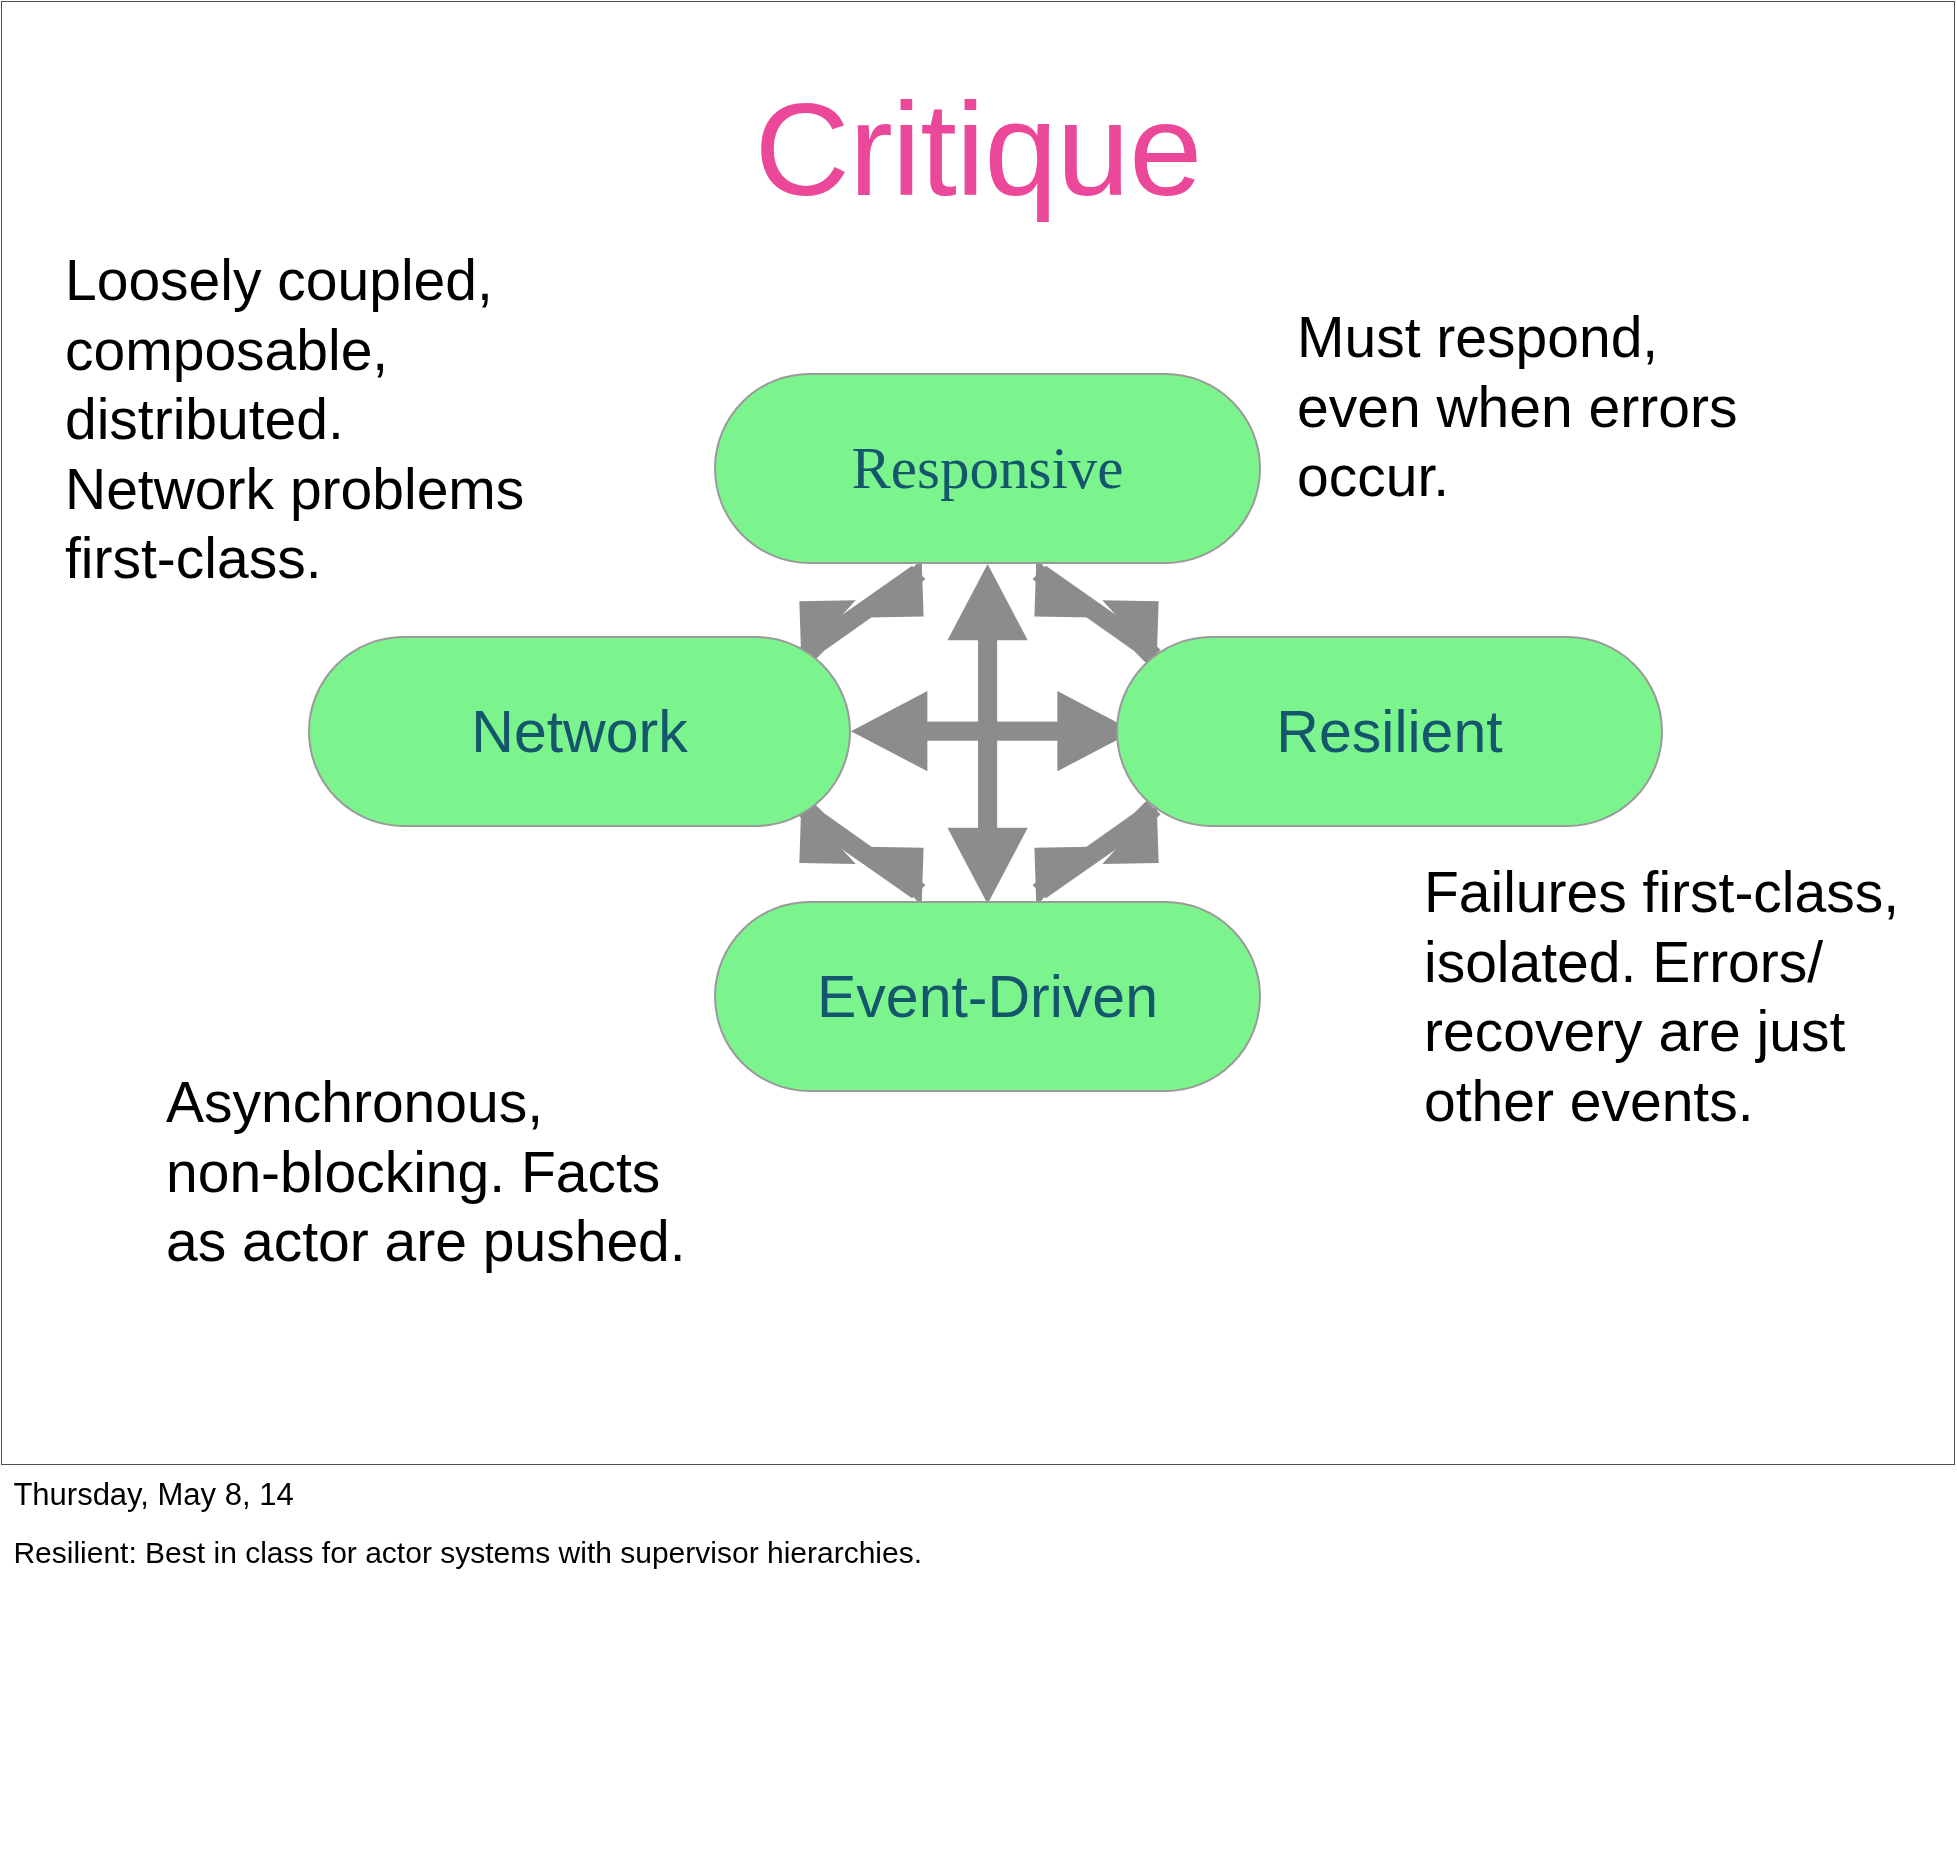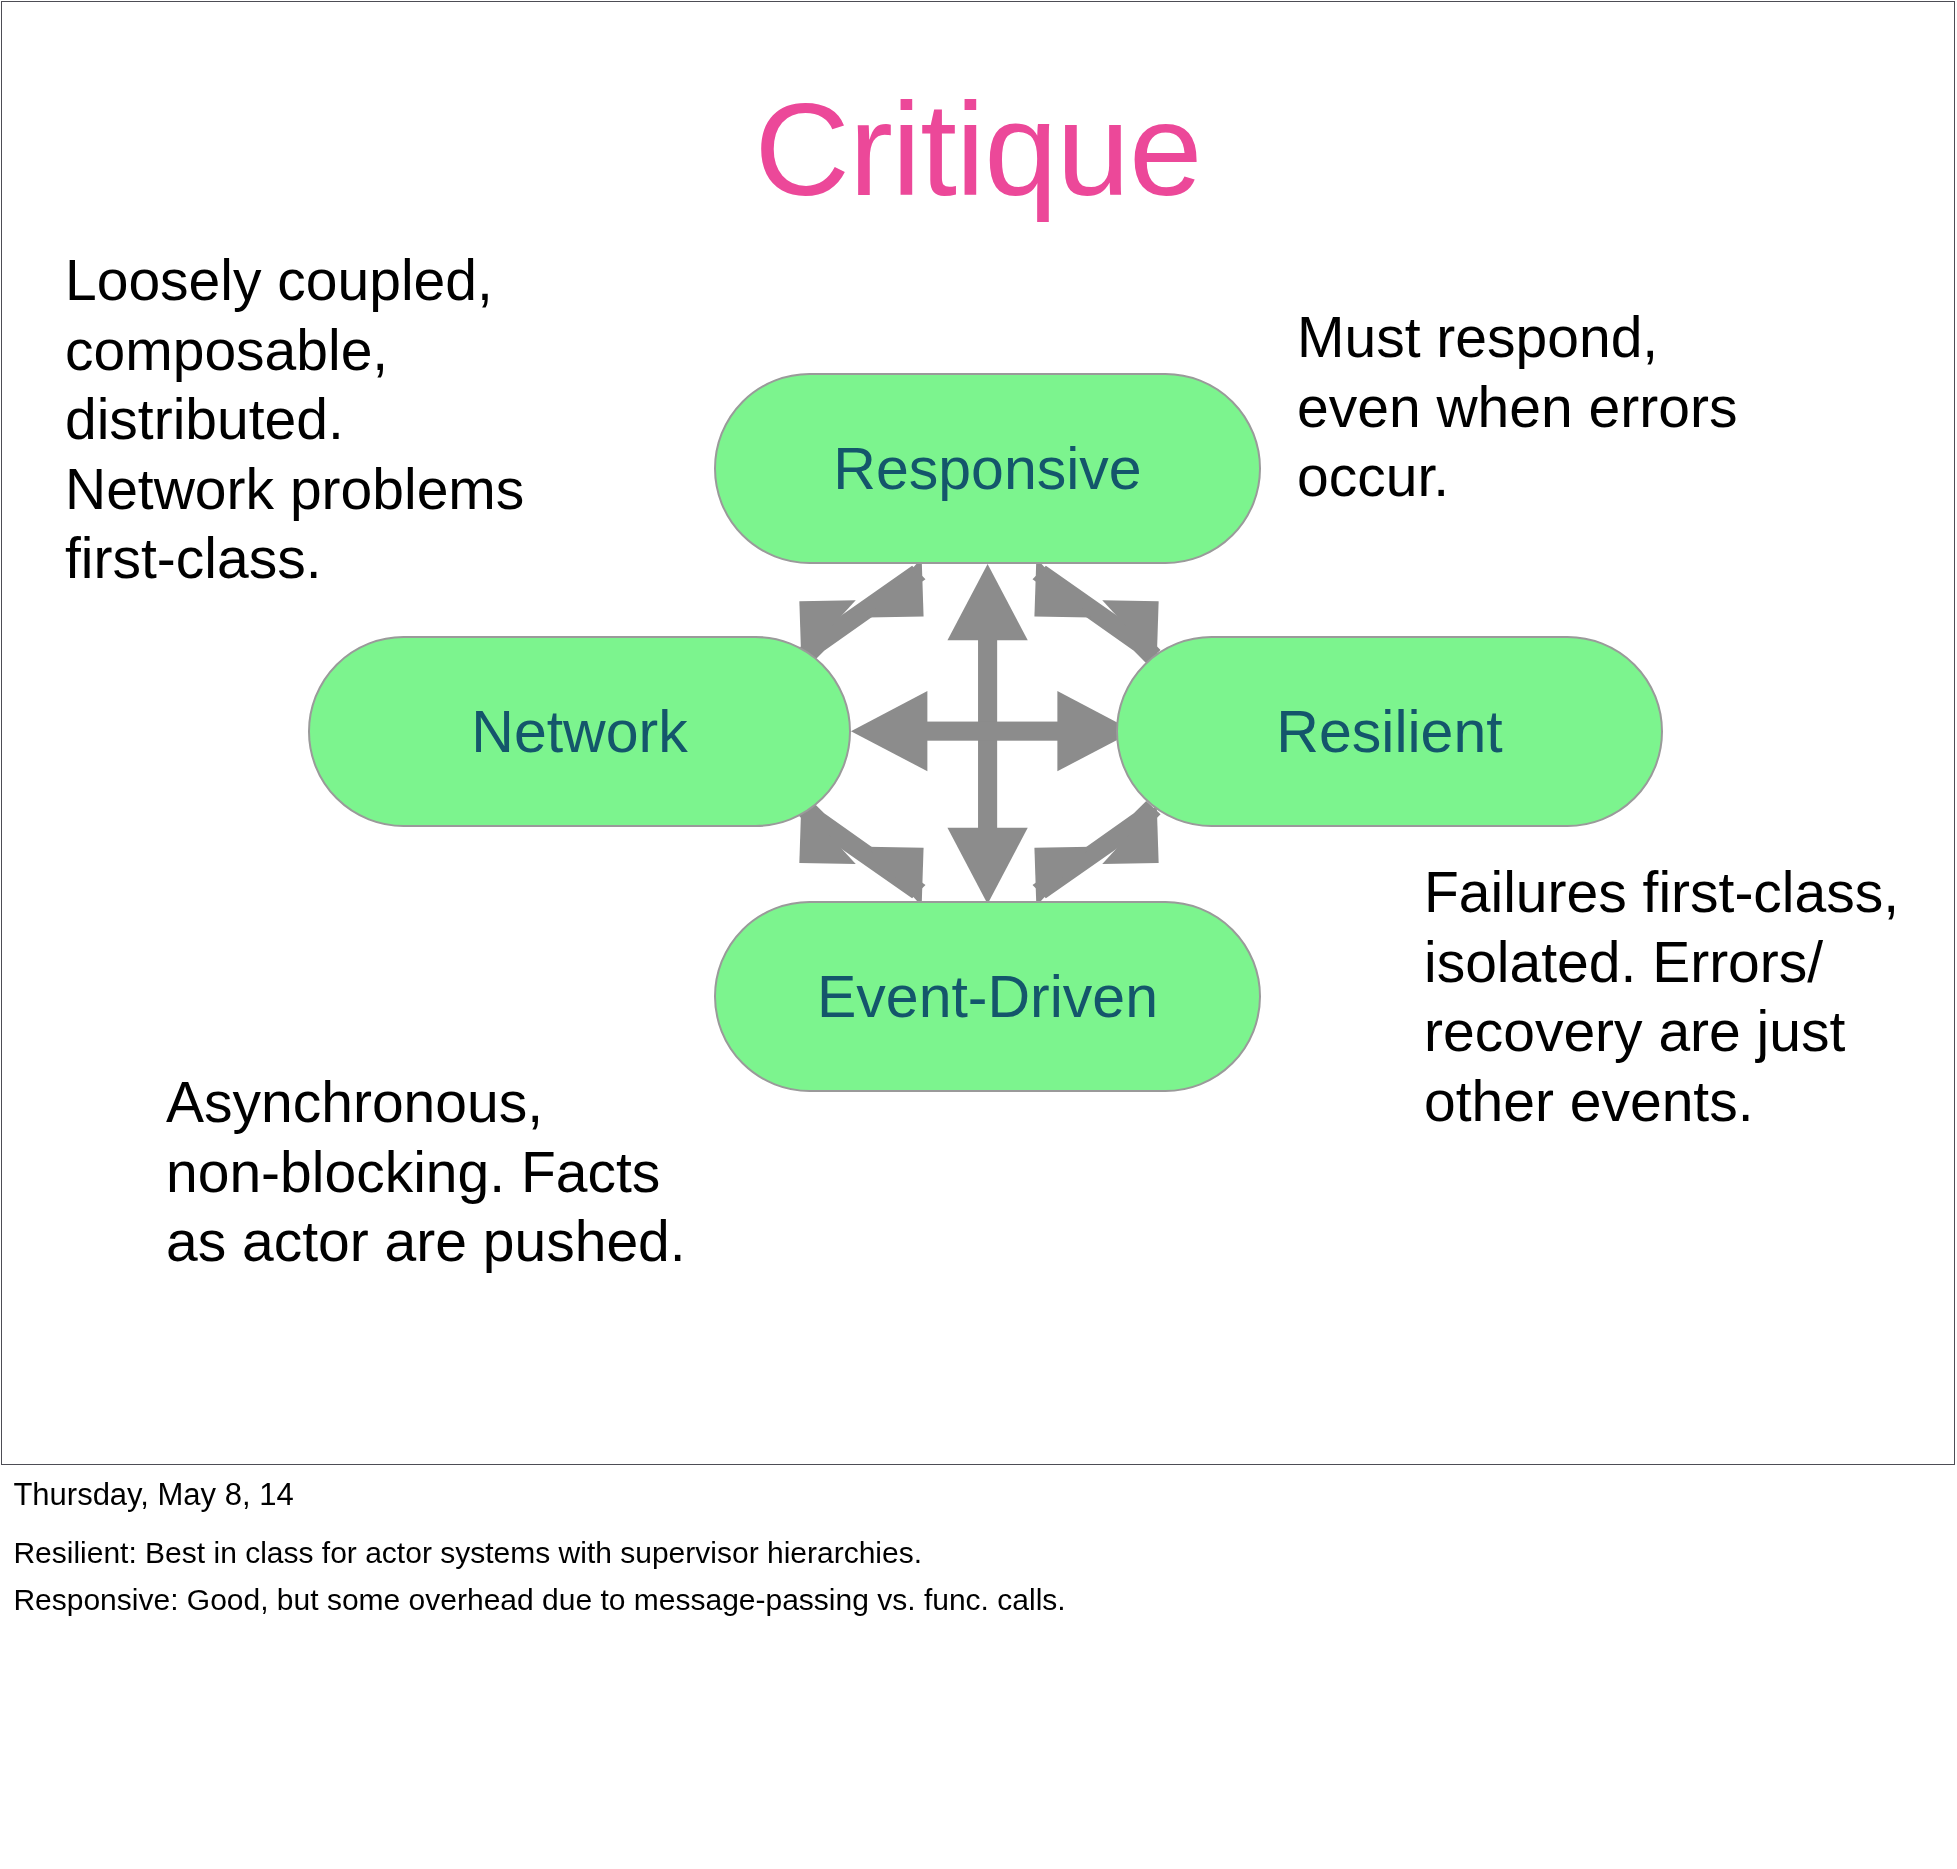--- a/index.html
+++ b/index.html
@@ -73,21 +73,21 @@
     box-sizing: border-box;
     display: flex;
     align-items: center;
     justify-content: center;
     color: #14566b;
     font-size: 59px;
     font-weight: 400;
     white-space: nowrap;
     z-index: 3;
   }
-  #pill-responsive  { left: 712px;  top: 371px;  width: 547px; height: 191px; }
+  #pill-responsive  { left: 712px;  top: 371px;  width: 547px; height: 191px; font-family: Liberation Serif, serif; }
   #pill-scalable    { left: 306px;  top: 634px;  width: 543px; height: 191px; }
   #pill-resilient   { left: 1114px; top: 634px;  width: 547px; height: 191px; }
   #pill-eventdriven { left: 712px;  top: 899px;  width: 547px; height: 191px; text-align: right; }
 
   #arrow-svg {
     position: absolute;
     left: 0; top: 0;
     width: 1954px;
     height: 1464px;
     z-index: 2;
@@ -204,16 +204,15 @@
       <span>Event-Driven</span>
     </div>
 
   </div>
 </div>
 
 <div id="footer">
   <div id="footer-date">Thursday, May 8, 14</div>
   <div id="footer-notes">
     <div class="nline">Resilient: Best in class for actor systems with supervisor hierarchies.</div>
-    <div class="nline">Responsive: Good, but some overhead due to message-passing vs. func. calls.</div>
   </div>
 </div>
 
 
 </body></html>

